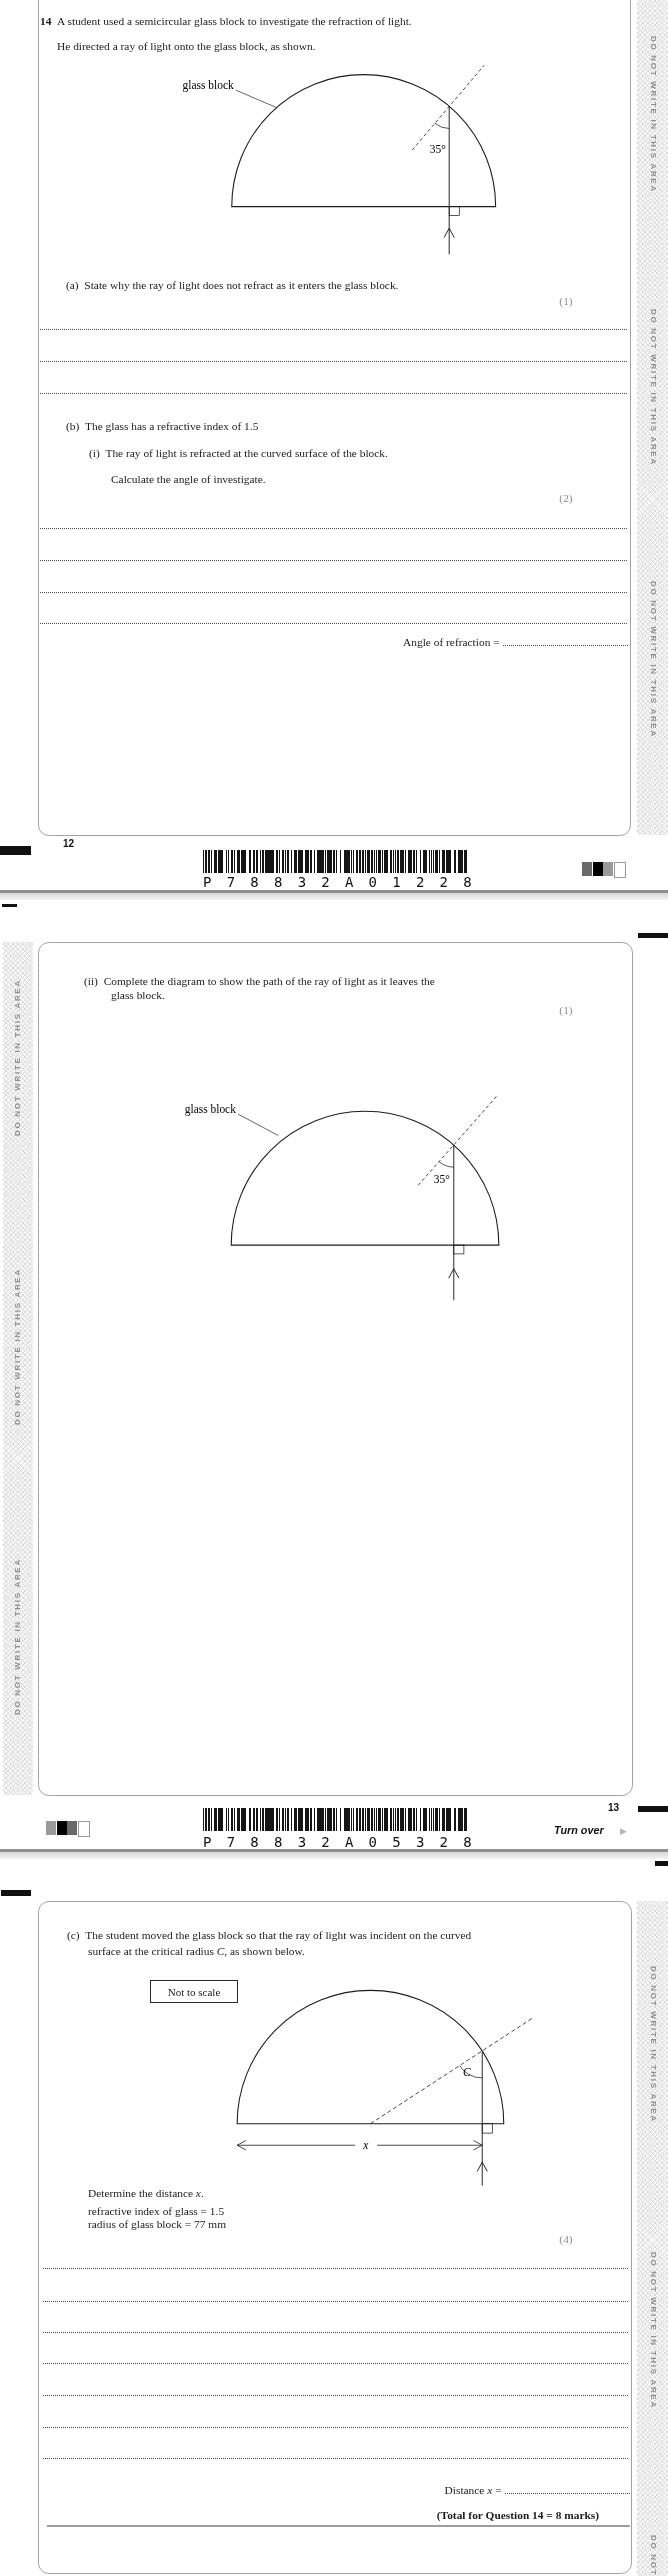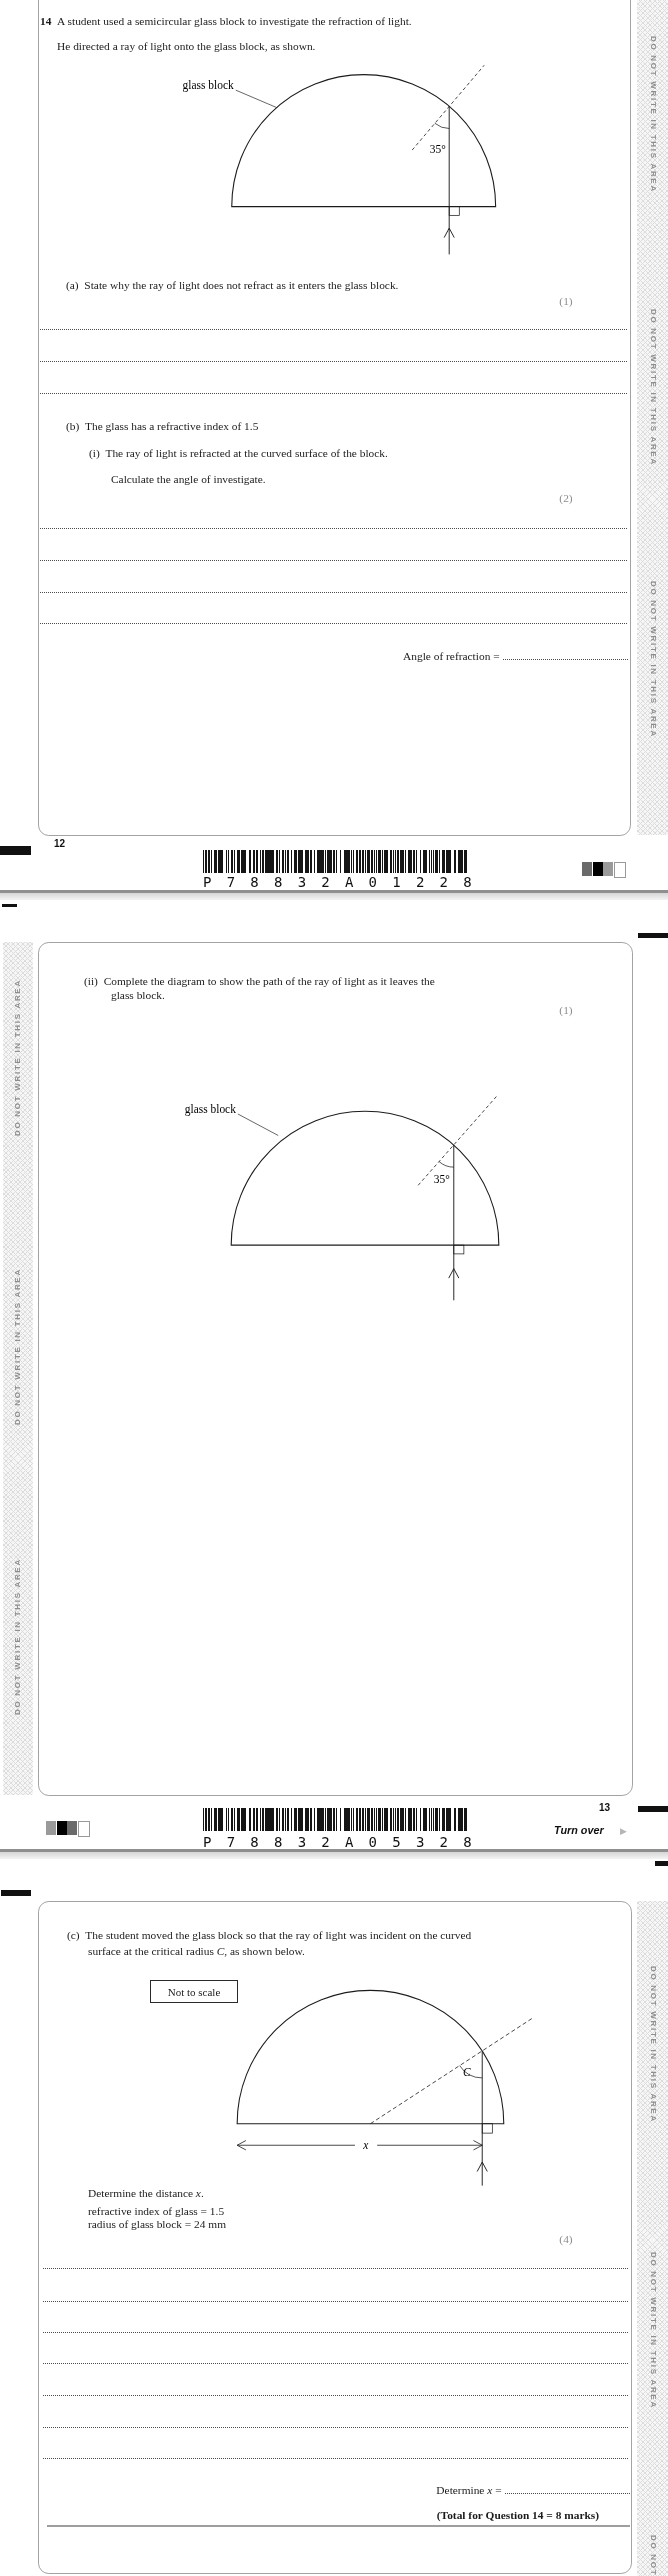--- a/index.html
+++ b/index.html
@@ -16,21 +16,21 @@
   .strip{position:absolute;background-color:#f6f6f6;
          background-image:repeating-linear-gradient(45deg,#dcdcdc 0 0.7px,transparent 0.7px 3.4px),
                           repeating-linear-gradient(-45deg,#dcdcdc 0 0.7px,transparent 0.7px 3.4px);}
   .vtext{position:absolute;writing-mode:vertical-rl;width:31px;line-height:30px;text-align:center;
          font-family:"Liberation Sans",sans-serif;font-weight:700;font-size:8px;
          letter-spacing:1.7px;color:#8d8d8d;white-space:nowrap;}
   .vup{transform:rotate(180deg);}
   .sep1{position:absolute;left:0;width:668px;height:2.7px;background:#8f8f8f;}
   .sep2{position:absolute;left:0;width:668px;height:7.4px;background:linear-gradient(180deg,#d6d6d6,#f4f4f4);}
   .tick{position:absolute;background:#111;}
-  .pageno{position:absolute;font-family:"Liberation Sans",sans-serif;font-weight:700;font-size:10px;color:#111;}
+  .pageno{position:absolute;font-family:"Liberation Sans",sans-serif;font-weight:700;font-size:10px;color:#111;margin-left:9px;}
   .turnover{position:absolute;font-family:"Liberation Sans",sans-serif;font-weight:700;font-style:italic;font-size:10.8px;color:#111;}
   .toarrow{position:absolute;font-size:8.8px;color:#b5b5b5;font-family:"DejaVu Sans",sans-serif;}
   .barcode{position:absolute;width:264px;height:23px;
     background:
      repeating-linear-gradient(90deg,#151515 0 1.3px,rgba(0,0,0,0) 1.3px 2px,#151515 2px 2.7px,rgba(0,0,0,0) 2.7px 4.7px,#151515 4.7px 6.7px,rgba(0,0,0,0) 6.7px 8px,#151515 8px 8.8px,rgba(0,0,0,0) 8.8px 11.4px),
      repeating-linear-gradient(90deg,#151515 0 0.7px,#fff 0.7px 2px,#151515 2px 4px,#fff 4px 5.4px,#151515 5.4px 6px,#fff 6px 8.8px,#151515 8.8px 9.4px,#fff 9.4px 12.8px);}
   .bartext{position:absolute;width:264px;text-align:center;font-family:"DejaVu Sans Mono",monospace;
            font-size:14px;letter-spacing:3.4px;color:#111;white-space:pre;}
   .cblocks{position:absolute;display:flex;gap:0.7px;}
   .cblocks span{display:inline-block;width:10px;height:14px;}
@@ -77,21 +77,21 @@
   <div class="txt" style="left:66px;top:420px;"><span>(b)</span>&nbsp;&nbsp;<span>The glass has a refractive index of 1.5</span></div>
   <div class="txt" style="left:89px;top:447px;"><span>(i)</span>&nbsp;&nbsp;<span>The ray of light is refracted at the curved surface of the block.</span></div>
   <div class="txt" style="left:111px;top:473px;">Calculate the angle of investigate.</div>
   <div class="mark" style="left:547px;top:492px;">(2)</div>
 
   <div class="dotted" style="left:40px;top:528px;width:587px;"></div>
   <div class="dotted" style="left:40px;top:560px;width:587px;"></div>
   <div class="dotted" style="left:40px;top:592px;width:587px;"></div>
   <div class="dotted" style="left:40px;top:623px;width:587px;"></div>
 
-  <div class="ansrow" style="left:290px;top:650px;width:338px;text-align:center;">
+  <div class="ansrow" style="left:290px;top:636px;width:338px;text-align:center;">
     <span>Angle of refraction =</span><span class="dotline"></span>
   </div>
 
   <div class="pageno" style="left:54px;top:838px;">12</div>
   <div class="tick" style="left:0;top:846px;width:31px;height:8.8px;"></div>
   <div class="barcode" style="left:203px;top:850px;"></div>
   <div class="bartext" style="left:203px;top:874px;">P 7 8 8 3 2 A 0 1 2 2 8</div>
   <div class="cblocks" style="left:582px;top:862px;">
     <span style="background:#6a6a6a;"></span>
       <span style="background:#000;"></span>
@@ -167,32 +167,32 @@
     <text x="463" y="184" text-anchor="middle" font-size="17" font-style="italic">C</text>
     <line x1="122" y1="287" x2="297" y2="287" stroke="#1c1c1c" stroke-width="1.2"></line>
     <line x1="330" y1="287" x2="486" y2="287" stroke="#1c1c1c" stroke-width="1.2"></line>
     <path d="M135 280 L122 287 L135 294" fill="none" stroke="#1c1c1c" stroke-width="1.2"></path>
     <path d="M473 280 L486 287 L473 294" fill="none" stroke="#1c1c1c" stroke-width="1.2"></path>
     <text x="313" y="293" text-anchor="middle" font-size="17" font-style="italic">x</text>
   </svg>
 
   <div class="txt" style="left:88px;top:2187px;"><span>Determine the distance </span><span class="it">x</span><span>.</span></div>
   <div class="txt" style="left:88px;top:2205px;">refractive index of glass = 1.5</div>
-  <div class="txt" style="left:88px;top:2218px;">radius of glass block = 24 mm</div>
+  <div class="txt" style="left:88px;top:2218px;">radius of glass block = 77 mm</div>
   <div class="mark" style="left:547px;top:2233px;">(4)</div>
 
   <div class="dotted" style="left:43px;top:2268px;width:585px;"></div>
   <div class="dotted" style="left:43px;top:2301px;width:585px;"></div>
   <div class="dotted" style="left:43px;top:2332px;width:585px;"></div>
   <div class="dotted" style="left:43px;top:2363px;width:585px;"></div>
   <div class="dotted" style="left:43px;top:2395px;width:585px;"></div>
   <div class="dotted" style="left:43px;top:2427px;width:585px;"></div>
   <div class="dotted" style="left:43px;top:2458px;width:585px;"></div>
 
   <div class="ansrow" style="left:290px;top:2484px;width:340px;">
-    <span>Determine </span><span class="it">x</span><span> =</span><span class="dotline"></span>
+    <span>Distance </span><span class="it">x</span><span> =</span><span class="dotline"></span>
   </div>
 
   <div class="txt bold" style="left:269px;top:2509px;width:330px;text-align:right;">(Total for Question 14 = 8 marks)</div>
   <div class="totalline" style="left:47px;top:2525px;width:583px;"></div>
 
 </div>
 
 
 </body></html>

